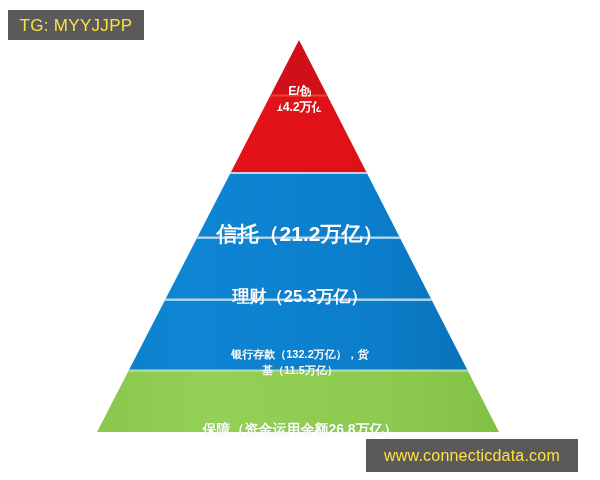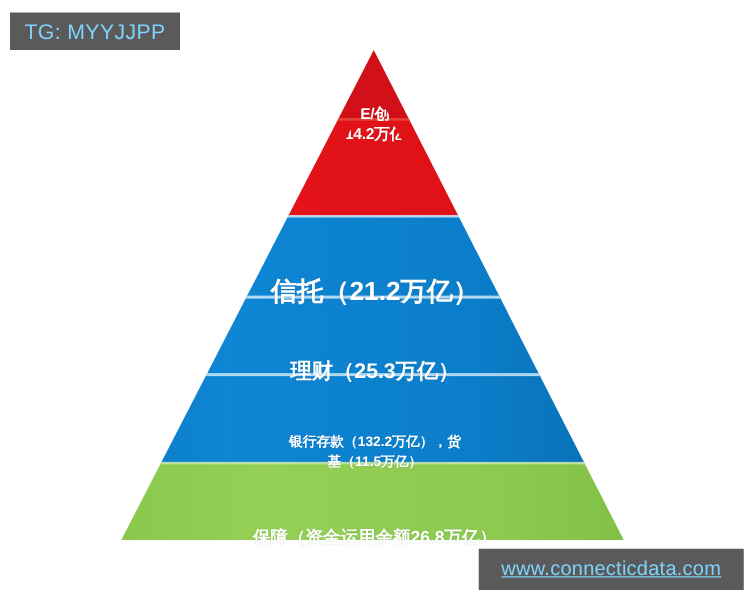--- a/index.html
+++ b/index.html
@@ -21,46 +21,45 @@
     top: 0;
     width: 600px;
     height: 480px;
     background: #ffffff;
   }
 
   
   .badge {
     position: absolute;
     background: #5a5a5a;
-    color: #7dd3fc;
+    color: #fde047;
     font-size: 17px;
     line-height: 1;
     letter-spacing: 0.3px;
     display: flex;
     align-items: center;
     justify-content: center;
     white-space: nowrap;
     box-sizing: border-box;
     z-index: 40;
   }
   #badge-tg {
     left: 8px;
     top: 10px;
     width: 136px;
     height: 30px;
     font-size: 17px;
   }
   #badge-site {
-    left: 383px;
+    left: 366px;
     top: 439px;
     width: 212px;
     height: 33px;
     font-size: 16px;
     letter-spacing: 0.2px;
-    text-decoration: underline;
   }
 
   
   #pyramid-wrap {
     position: absolute;
     left: 0;
     top: 0;
     width: 600px;
     height: 480px;
     z-index: 10;

